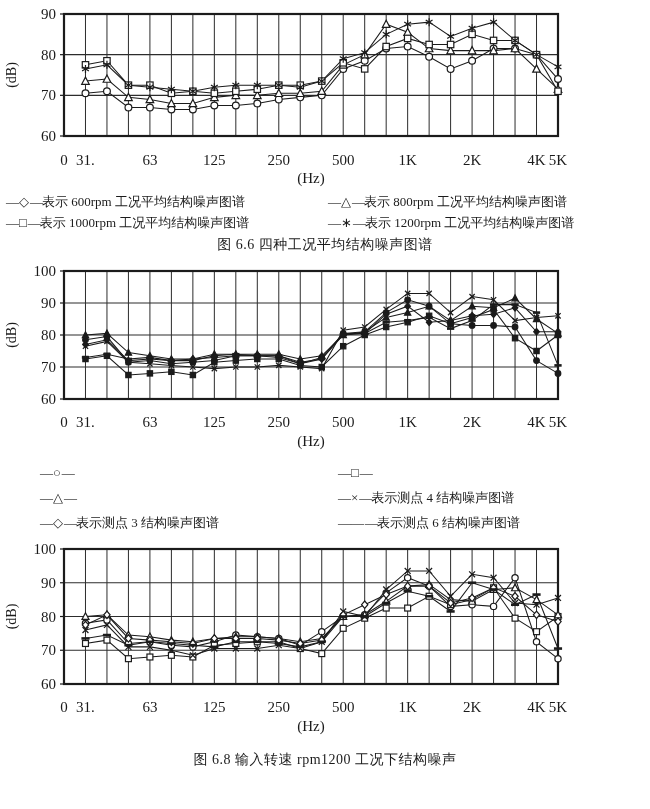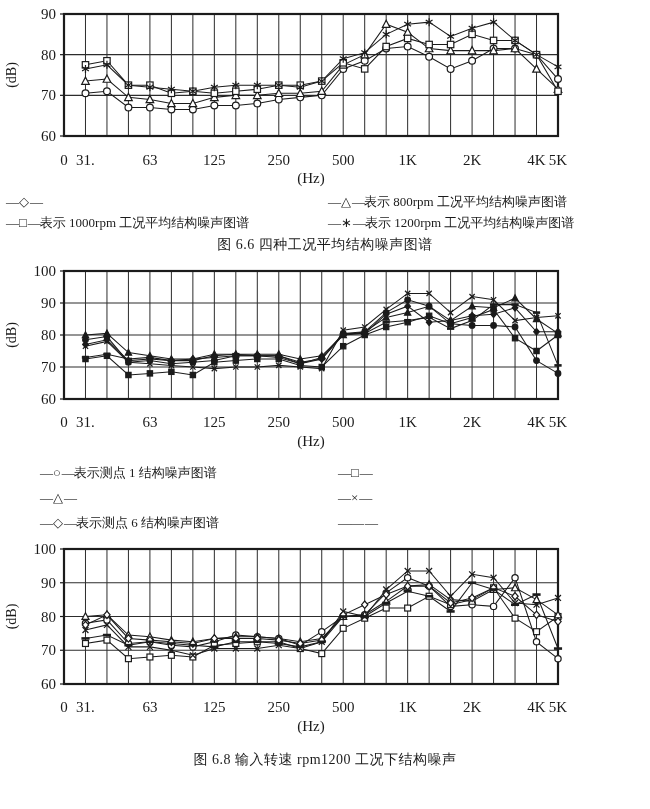--- a/index.html
+++ b/index.html
@@ -173,20 +173,21 @@
           <path d="M515.0434782608696 36.43333333333334L515.0434782608696 44.43333333333334M511.64347826086964 38.233333333333334L518.4434782608696 42.63333333333334M511.64347826086964 42.63333333333334L518.4434782608696 38.233333333333334" stroke="#1b1b1b" stroke-width="1.2" fill="none"></path>
           <path d="M536.5217391304348 50.66666666666667L536.5217391304348 58.66666666666667M533.1217391304348 52.46666666666667L539.9217391304347 56.866666666666674M533.1217391304348 56.866666666666674L539.9217391304347 52.46666666666667" stroke="#1b1b1b" stroke-width="1.2" fill="none"></path>
           <path d="M558 62.866666666666674L558 70.86666666666667M554.6 64.66666666666667L561.4 69.06666666666668M554.6 69.06666666666668L561.4 64.66666666666667" stroke="#1b1b1b" stroke-width="1.2" fill="none"></path>
         </g>
       </svg>
     <div class="legend legend-0">
         <div class="lg-item">
           <span class="lg-dash">—</span>
           <span class="lg-marker">◇</span>
           <span class="lg-dash">—</span>
+          <span class="lg-label">表示 600rpm 工况平均结构噪声图谱</span>
         </div>
         <div class="lg-item">
           <span class="lg-dash">—</span>
           <span class="lg-marker">△</span>
           <span class="lg-dash">—</span>
           <span class="lg-label">表示 800rpm 工况平均结构噪声图谱</span>
         </div>
         <div class="lg-item">
           <span class="lg-dash">—</span>
           <span class="lg-marker">□</span>
@@ -398,47 +399,48 @@
           <line x1="511.4134782608696" y1="46.599999999999994" x2="518.6734782608696" y2="46.599999999999994" stroke="#1b1b1b" stroke-width="2.6"></line>
           <line x1="532.8917391304348" y1="54.599999999999994" x2="540.1517391304347" y2="54.599999999999994" stroke="#1b1b1b" stroke-width="2.6"></line>
           <line x1="554.37" y1="107.4" x2="561.63" y2="107.4" stroke="#1b1b1b" stroke-width="2.6"></line>
         </g>
       </svg>
     <div class="legend legend-1">
         <div class="lg-item">
           <span class="lg-dash">—</span>
           <span class="lg-marker">○</span>
           <span class="lg-dash">—</span>
-          <span class="lg-label">表示测点 1 结构噪声图谱</span>
         </div>
         <div class="lg-item">
           <span class="lg-dash">—</span>
           <span class="lg-marker">□</span>
           <span class="lg-dash">—</span>
         </div>
         <div class="lg-item">
           <span class="lg-dash">—</span>
           <span class="lg-marker">△</span>
           <span class="lg-dash">—</span>
         </div>
         <div class="lg-item">
           <span class="lg-dash">—</span>
           <span class="lg-marker">×</span>
           <span class="lg-dash">—</span>
+          <span class="lg-label">表示测点 4 结构噪声图谱</span>
         </div>
         <div class="lg-item">
           <span class="lg-dash">—</span>
           <span class="lg-marker">◇</span>
           <span class="lg-dash">—</span>
+          <span class="lg-label">表示测点 3 结构噪声图谱</span>
+        </div>
+        <div class="lg-item">
+          <span class="lg-dash">—</span>
+          <span class="lg-marker">—</span>
+          <span class="lg-dash">—</span>
           <span class="lg-label">表示测点 6 结构噪声图谱</span>
-        </div>
-        <div class="lg-item">
-          <span class="lg-dash">—</span>
-          <span class="lg-marker">—</span>
-          <span class="lg-dash">—</span>
         </div>
       </div>
   </section>
 
   <section>
     <svg class="chart" width="650" height="208">
         <g>
           <line x1="85.47826086956522" y1="14" x2="85.47826086956522" y2="149" stroke="#2c2c2c" stroke-width="1"></line>
           <line x1="106.95652173913044" y1="14" x2="106.95652173913044" y2="149" stroke="#2c2c2c" stroke-width="1"></line>
           <line x1="128.43478260869566" y1="14" x2="128.43478260869566" y2="149" stroke="#2c2c2c" stroke-width="1"></line>

